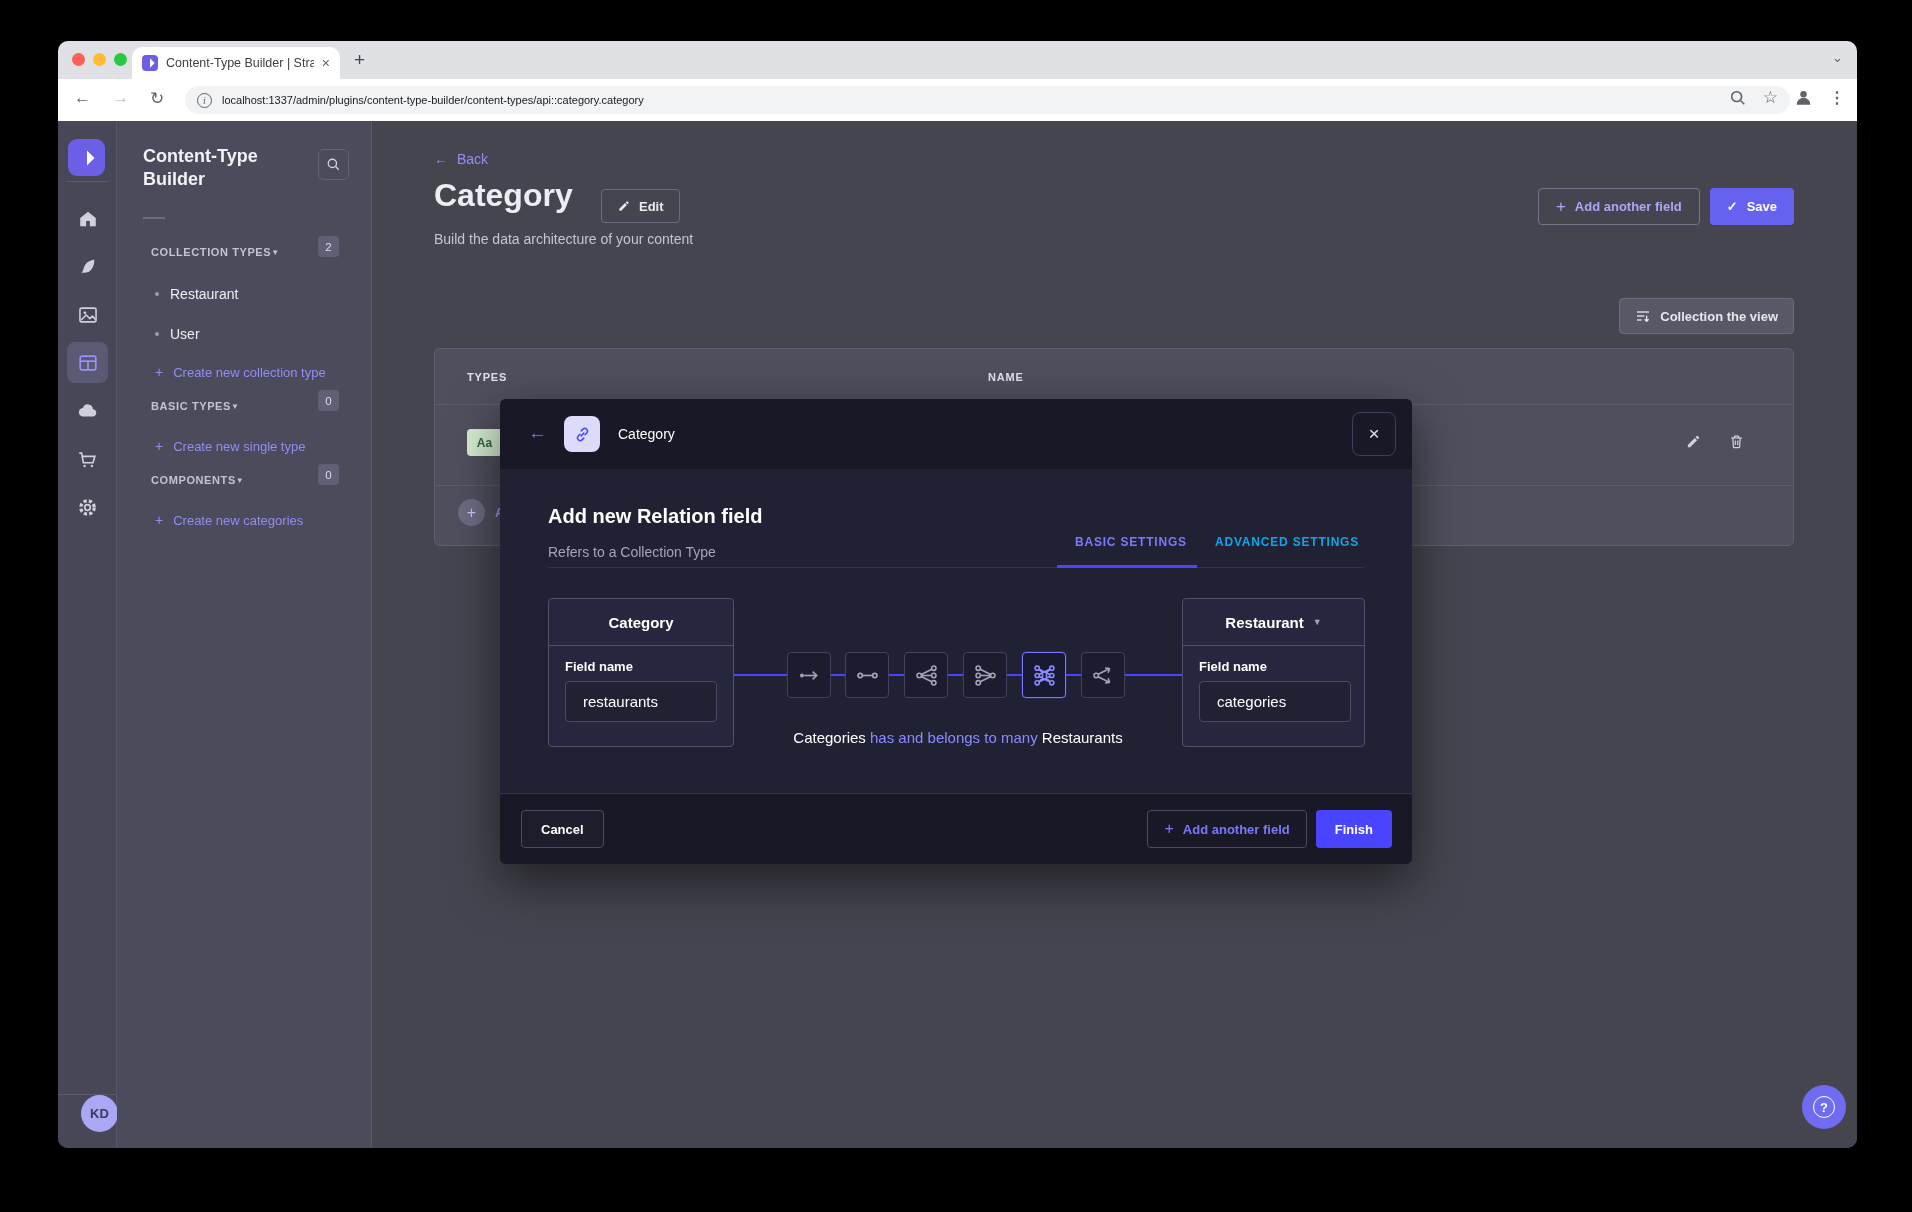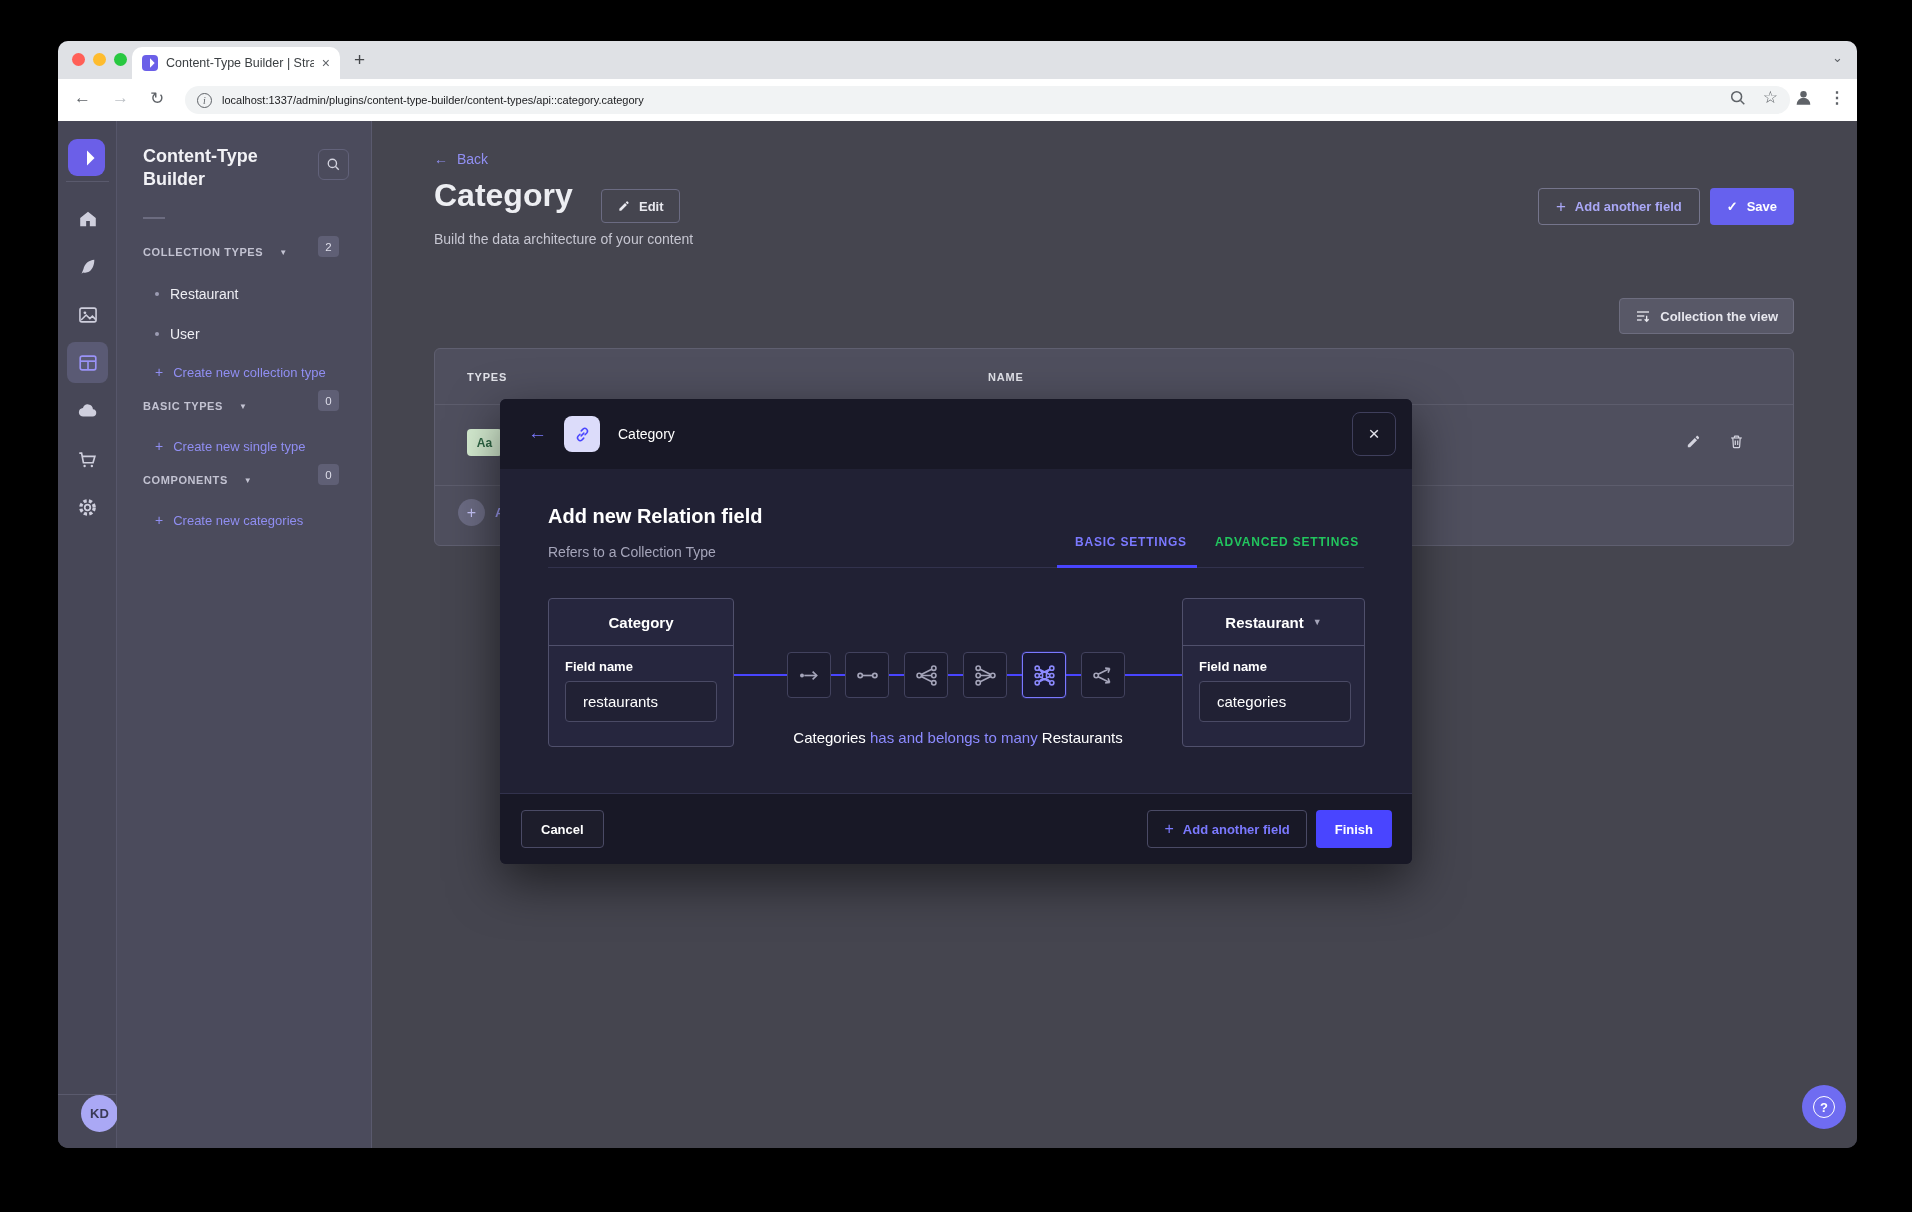--- a/index.html
+++ b/index.html
@@ -38,21 +38,21 @@
   .rail-ic { position:absolute; left:9px; width:41px; height:41px; display:flex; align-items:center; justify-content:center; color:#cfcfdd; border-radius:8px; }
   .rail-ic.active { background:#5a5a74; color:#9a93f7; }
   .rail-bdiv { position:absolute; left:0; bottom:53px; width:59px; height:1px; background:#5a5a6d; }
   .avatar { position:absolute; left:23px; bottom:16px; width:37px; height:37px; border-radius:50%; background:#aaa8f5; color:#3b3b57; font-weight:bold; font-size:13px; display:flex; align-items:center; justify-content:center; }
 
   
   .panel { position:absolute; left:59px; top:0; width:255px; height:100%; background:#4b4b5c; border-right:1px solid #5a5a6e; }
   .panel-title { position:absolute; left:26px; top:24px; width:150px; font-size:18px; font-weight:bold; color:#f2f2f6; line-height:1.25; }
   .search-btn { position:absolute; right:22px; top:28px; width:31px; height:31px; border:1px solid #62627a; border-radius:6px; display:flex; align-items:center; justify-content:center; color:#d4d4e0; background:transparent; }
   .title-rule { position:absolute; left:26px; top:96px; width:22px; height:2px; background:#6c6c80; }
-  .sec-head { position:absolute; left:26px; font-size:11px; font-weight:bold; letter-spacing:.6px; color:#c3c3d2; display:flex; align-items:center; gap:16px; }
+  .sec-head { position:absolute; left:34px; font-size:11px; font-weight:bold; letter-spacing:.6px; color:#c3c3d2; display:flex; align-items:center; gap:0; }
   .sec-head .chev { font-size:8px; color:#c3c3d2; }
   .badge { position:absolute; right:32px; width:21px; height:21px; background:#5f5f75; border-radius:4px; color:#dedeea; font-size:11.5px; display:flex; align-items:center; justify-content:center; }
   .nav-item { position:absolute; left:38px; display:flex; align-items:center; gap:11px; font-size:14px; color:#eeeef3; }
   .dot { width:4px; height:4px; border-radius:50%; background:#9c9cb3; }
   .create-link { position:absolute; left:38px; display:flex; align-items:center; gap:10px; font-size:13px; color:#908ef2; }
   .create-link .plus { font-size:14px; }
 
   
   .main { position:absolute; left:314px; top:0; right:0; bottom:0; }
   .back { position:absolute; left:62px; top:30px; color:#918ff3; font-size:14px; display:flex; gap:9px; align-items:center; }
@@ -83,21 +83,21 @@
   .m-head { position:absolute; left:0; top:0; width:100%; height:70px; background:#181826; border-radius:6px 6px 0 0; }
   .m-back { position:absolute; left:28px; top:23px; color:#7b79ff; font-size:19px; }
   .m-linkbadge { position:absolute; left:64px; top:17px; width:36px; height:36px; border-radius:8px; background:#dcdcfa; display:flex; align-items:center; justify-content:center; }
   .m-crumb { position:absolute; left:118px; top:27px; font-size:14px; color:#fff; }
   .m-close { position:absolute; right:16px; top:13px; width:44px; height:44px; border:1px solid #3f3f5c; border-radius:8px; color:#e1e1e9; font-size:19px; display:flex; align-items:center; justify-content:center; background:transparent; }
 
   .m-title { position:absolute; left:48px; top:106px; font-size:20px; font-weight:bold; color:#fff; }
   .m-sub { position:absolute; left:48px; top:145px; font-size:14px; color:#a5a5ba; }
   .m-tab { position:absolute; top:136px; font-size:12px; font-weight:bold; letter-spacing:.8px; }
   .m-tab.basic { left:575px; color:#7b79ff; }
-  .m-tab.adv { left:715px; color:#22c55e; }
+  .m-tab.adv { left:715px; color:#0ea5e9; }
   .m-hdiv { position:absolute; left:48px; top:168px; width:816px; height:1px; background:#32324d; }
   .m-tabbar { position:absolute; left:557px; top:166px; width:140px; height:3px; background:#4945ff; }
 
   .rel-card { position:absolute; top:199px; width:186px; height:149px; background:#26263e; border:1px solid #50506c; border-radius:4px; }
   .rel-card.left { left:48px; }
   .rel-card.right { left:682px; width:183px; }
   .rc-head { height:47px; border-bottom:1px solid #50506c; display:flex; align-items:center; justify-content:center; gap:9px; font-size:15px; font-weight:bold; color:#fff; }
   .rc-chev { font-size:9px; color:#a5a5ba; }
   .rc-label { margin:13px 0 7px 16px; font-size:13px; font-weight:bold; color:#fff; }
   .rc-input { margin-left:16px; width:152px; height:41px; background:#212134; border:1px solid #4a4a65; border-radius:4px; color:#fff; font-size:15px; padding-left:17px; display:flex; align-items:center; }

